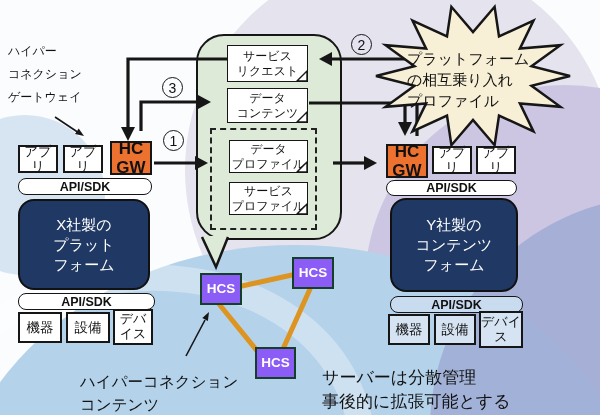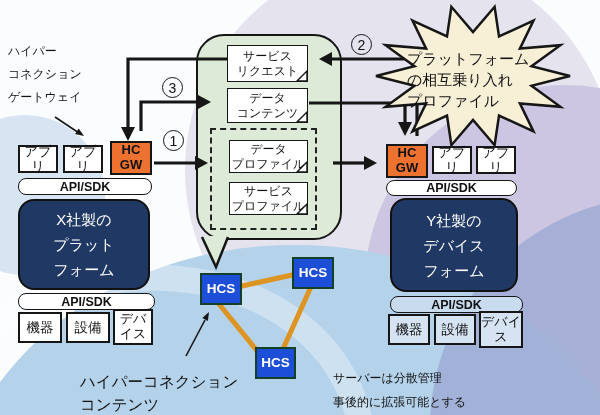--- a/index.html
+++ b/index.html
@@ -5,30 +5,30 @@
   html,body{margin:0;padding:0;}
   body{font-family:"Liberation Sans","DejaVu Sans",sans-serif;}
   #canvas{position:relative;width:600px;height:415px;overflow:hidden;background:#fbfcfe;}
   #canvas *{box-sizing:border-box;}
   .bg{position:absolute;border-radius:50%;}
   .layer{position:absolute;left:0;top:0;pointer-events:none;}
   .box{position:absolute;background:#fff;border:2px solid #161616;display:flex;align-items:center;
        justify-content:center;text-align:center;color:#111;font-size:13.5px;line-height:1.12;
        white-space:pre-line;z-index:5;}
   .api{border-width:1.5px;font-weight:600;font-size:12.5px;border-radius:8px;}
-  .hcgw{background:#ed7230;font-weight:700;font-size:13px;}
+  .hcgw{background:#ed7230;font-weight:700;font-size:17px;}
   .platform{background:#203864;color:#fff;border:2.5px solid #111;border-radius:16px;
-            font-size:15px;line-height:25px;}
+            font-size:15px;line-height:20px;}
   .bubble{position:absolute;left:196px;top:34px;width:146px;height:206px;background:#dcead7;
           border:2.5px solid #161616;border-radius:28px;z-index:2;}
   .doc{font-size:12px;line-height:14.5px;border-width:1.8px;}
   .fold{position:absolute;right:-1px;bottom:-1px;width:12px;height:12px;}
   .dashed{position:absolute;left:210px;top:128px;width:107px;height:102px;
           border:2px dashed #222;z-index:4;}
-  .hcs{background:#1d4ed8;color:#fff;font-weight:700;border:2px solid #143f29;font-size:13.5px;}
+  .hcs{background:#8b5cf6;color:#fff;font-weight:700;border:2px solid #143f29;font-size:13.5px;}
   .note{position:absolute;color:#111;white-space:pre-line;z-index:6;}
   .numwrap{position:absolute;z-index:6;width:21px;height:21px;border:1.8px solid #161616;
            border-radius:50%;background:transparent;display:flex;align-items:center;
            justify-content:center;font-size:14px;color:#111;font-weight:500;}
   .bursttext{position:absolute;left:407px;top:48px;width:140px;font-size:15px;line-height:21px;
              color:#111;white-space:pre-line;z-index:6;font-weight:500;}
 </style>
 </head>
 <body>
 
@@ -103,21 +103,21 @@
   <div class="box" style="left:18px;top:312px;width:44px;height:31px;">機器</div>
   <div class="box" style="left:66px;top:312px;width:44px;height:31px;">設備</div>
   <div class="box" style="left:113px;top:309px;width:40px;height:36px;font-size:13px;">デバイス</div>
 
   <div class="box hcgw" style="left:386px;top:144px;width:42px;height:34px;">HC
 GW</div>
   <div class="box" style="left:432px;top:146px;width:40px;height:28px;">アプリ</div>
   <div class="box" style="left:476px;top:146px;width:40px;height:28px;">アプリ</div>
   <div class="box api" style="left:386px;top:180px;width:131px;height:16px;">API/SDK</div>
   <div class="box platform" style="left:390px;top:198px;width:128px;height:94px;">Y社製の
-デバイス
+コンテンツ
 フォーム</div>
   <div class="box api" style="left:390px;top:296px;width:133px;height:17px;background:#c9dbef;">API/SDK</div>
   <div class="box" style="left:388px;top:314px;width:42px;height:31px;background:#d5e3f3;">機器</div>
   <div class="box" style="left:434px;top:314px;width:42px;height:31px;background:#d5e3f3;">設備</div>
   <div class="box" style="left:479px;top:311px;width:44px;height:37px;background:#d5e3f3;font-size:13px;">デバイス</div>
 
   <div class="dashed"></div>
   <div class="box doc" style="left:227px;top:45px;width:81px;height:37px;">
     <span>サービス
 リクエスト</span>
@@ -156,16 +156,16 @@
     </div>
   <div class="numwrap" style="left:162px;top:77px;">
       <span>3</span>
     </div>
   <div class="numwrap" style="left:351px;top:34px;">
       <span>2</span>
     </div>
 
   <div class="note" style="left:80px;top:370px;font-size:15.5px;line-height:23px;">ハイパーコネクション
 コンテンツ</div>
-  <div class="note" style="left:322px;top:366px;font-size:12px;line-height:24px;margin-left:11px;">サーバーは分散管理
+  <div class="note" style="left:322px;top:366px;font-size:17px;line-height:24px;">サーバーは分散管理
 事後的に拡張可能とする</div>
 
 </div>
 
 </body></html>

